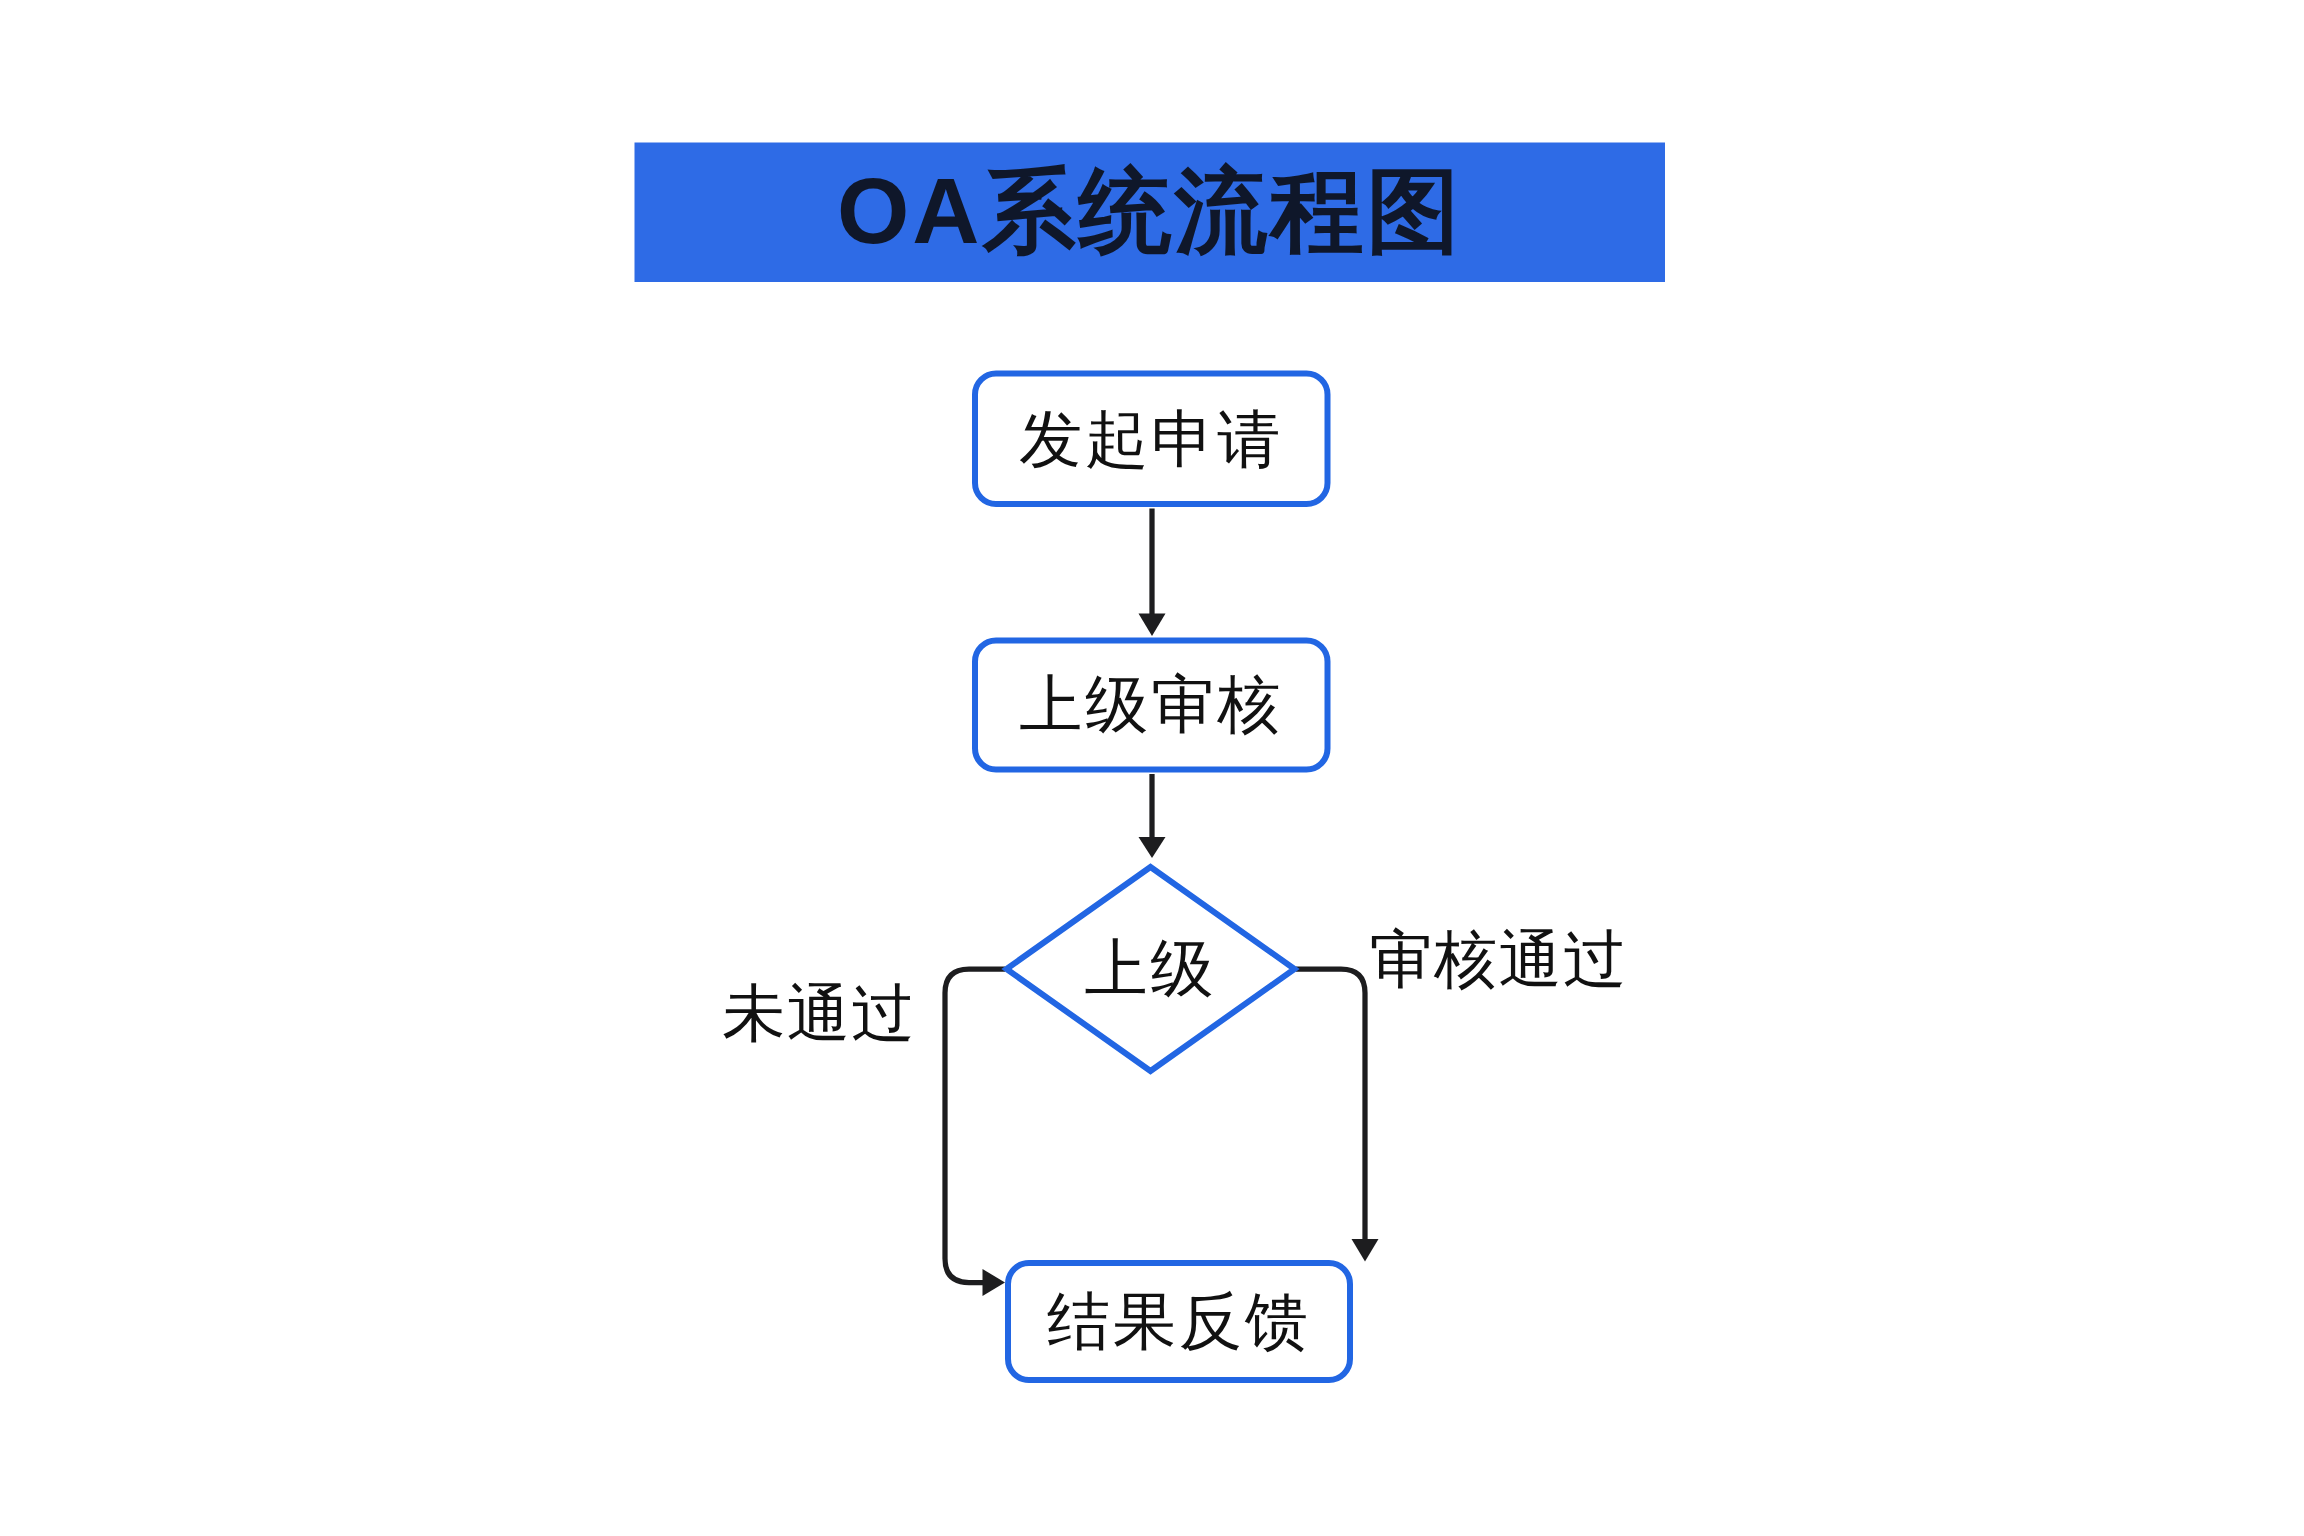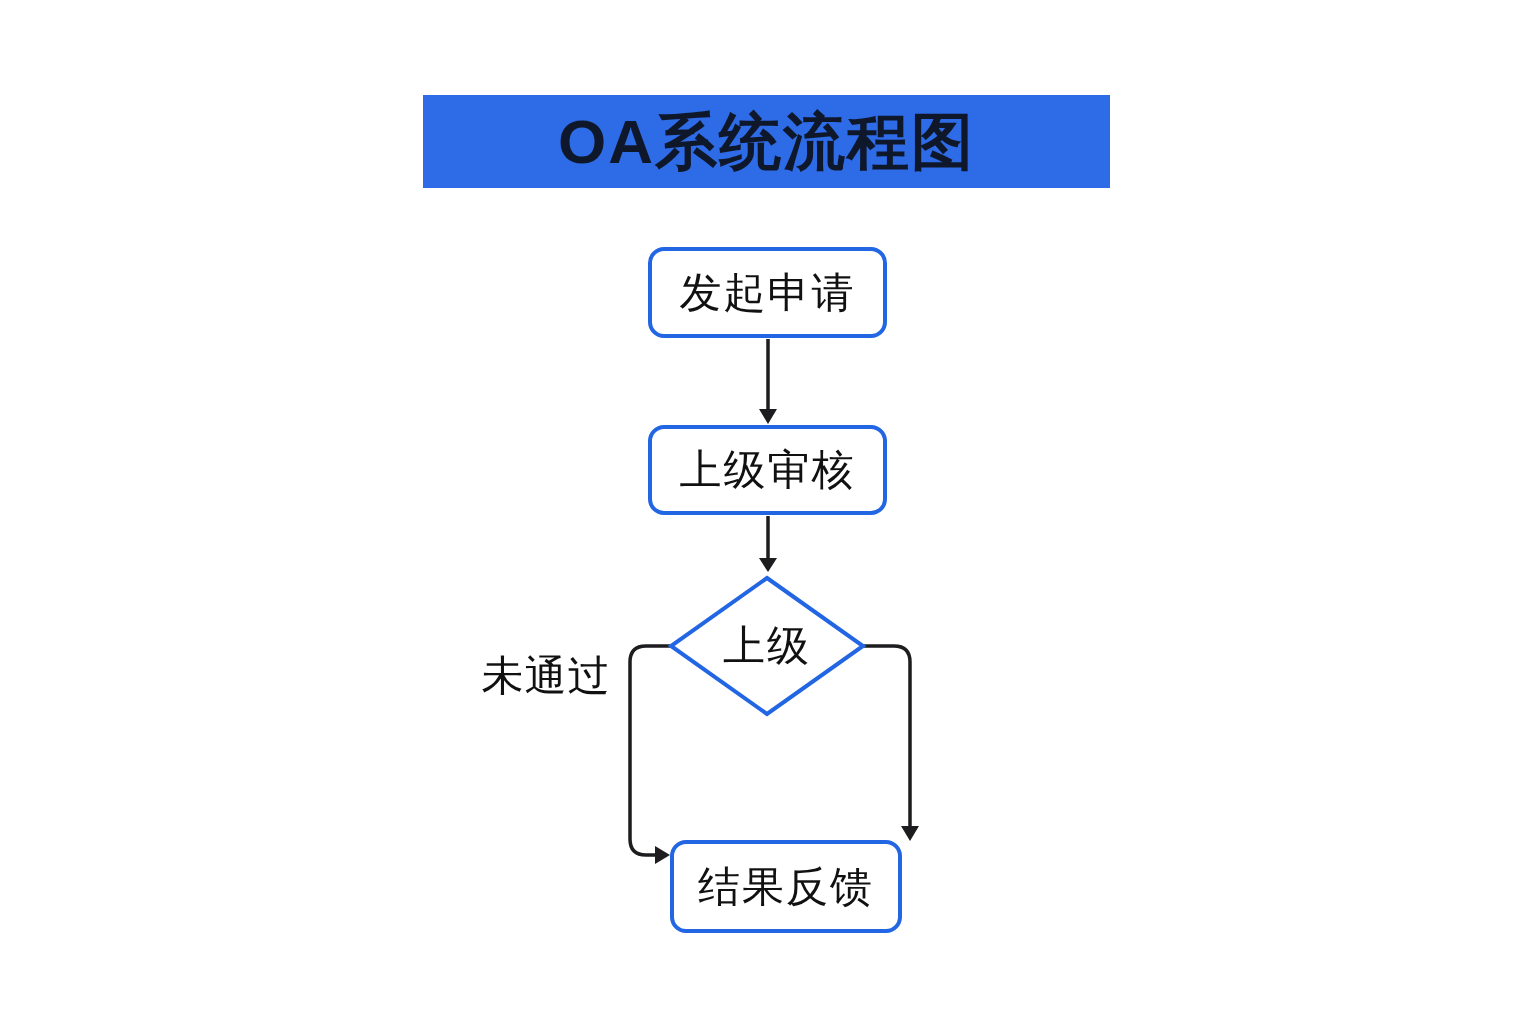--- a/index.html
+++ b/index.html
@@ -64,21 +64,21 @@
   }
   .edge-label{
     position:absolute;z-index:2;transform:translate(-50%,-50%);
     color:var(--text-black);font-size:42px;font-weight:500;
     letter-spacing:1px;line-height:1;white-space:nowrap;
   }
   .edge-label.fail{left:546px;top:676px;}
   .edge-label.pass{left:999px;top:640px;}
   .n-start{left:648px;top:247px;width:239px;height:91px;}
   .n-review{left:648px;top:425px;width:239px;height:90px;}
-  .n-result{left:670px;top:840px;width:232px;height:93px;}
+  .n-result{left:670px;top:840px;width:232px;height:82px;}
 </style>
 </head>
 <body>
 
 <div class="canvas">
 
   <div class="banner">
     <span class="banner-text">OA系统流程图</span>
   </div>
 
@@ -106,18 +106,19 @@
   </div>
 
   <div class="diamond-wrap">
     <svg viewBox="0 0 200 144" xmlns="http://www.w3.org/2000/svg">
       <polygon class="diamond-shape" points="100,4 196,72 100,140 4,72"></polygon>
     </svg>
     <div class="diamond-label">上级</div>
   </div>
 
   <div class="edge-label fail">未通过</div>
+  <div class="edge-label pass">审核通过</div>
 
   <div class="node n-result">
     <span class="node-label">结果反馈</span>
   </div>
 
 </div>
 
 </body></html>

